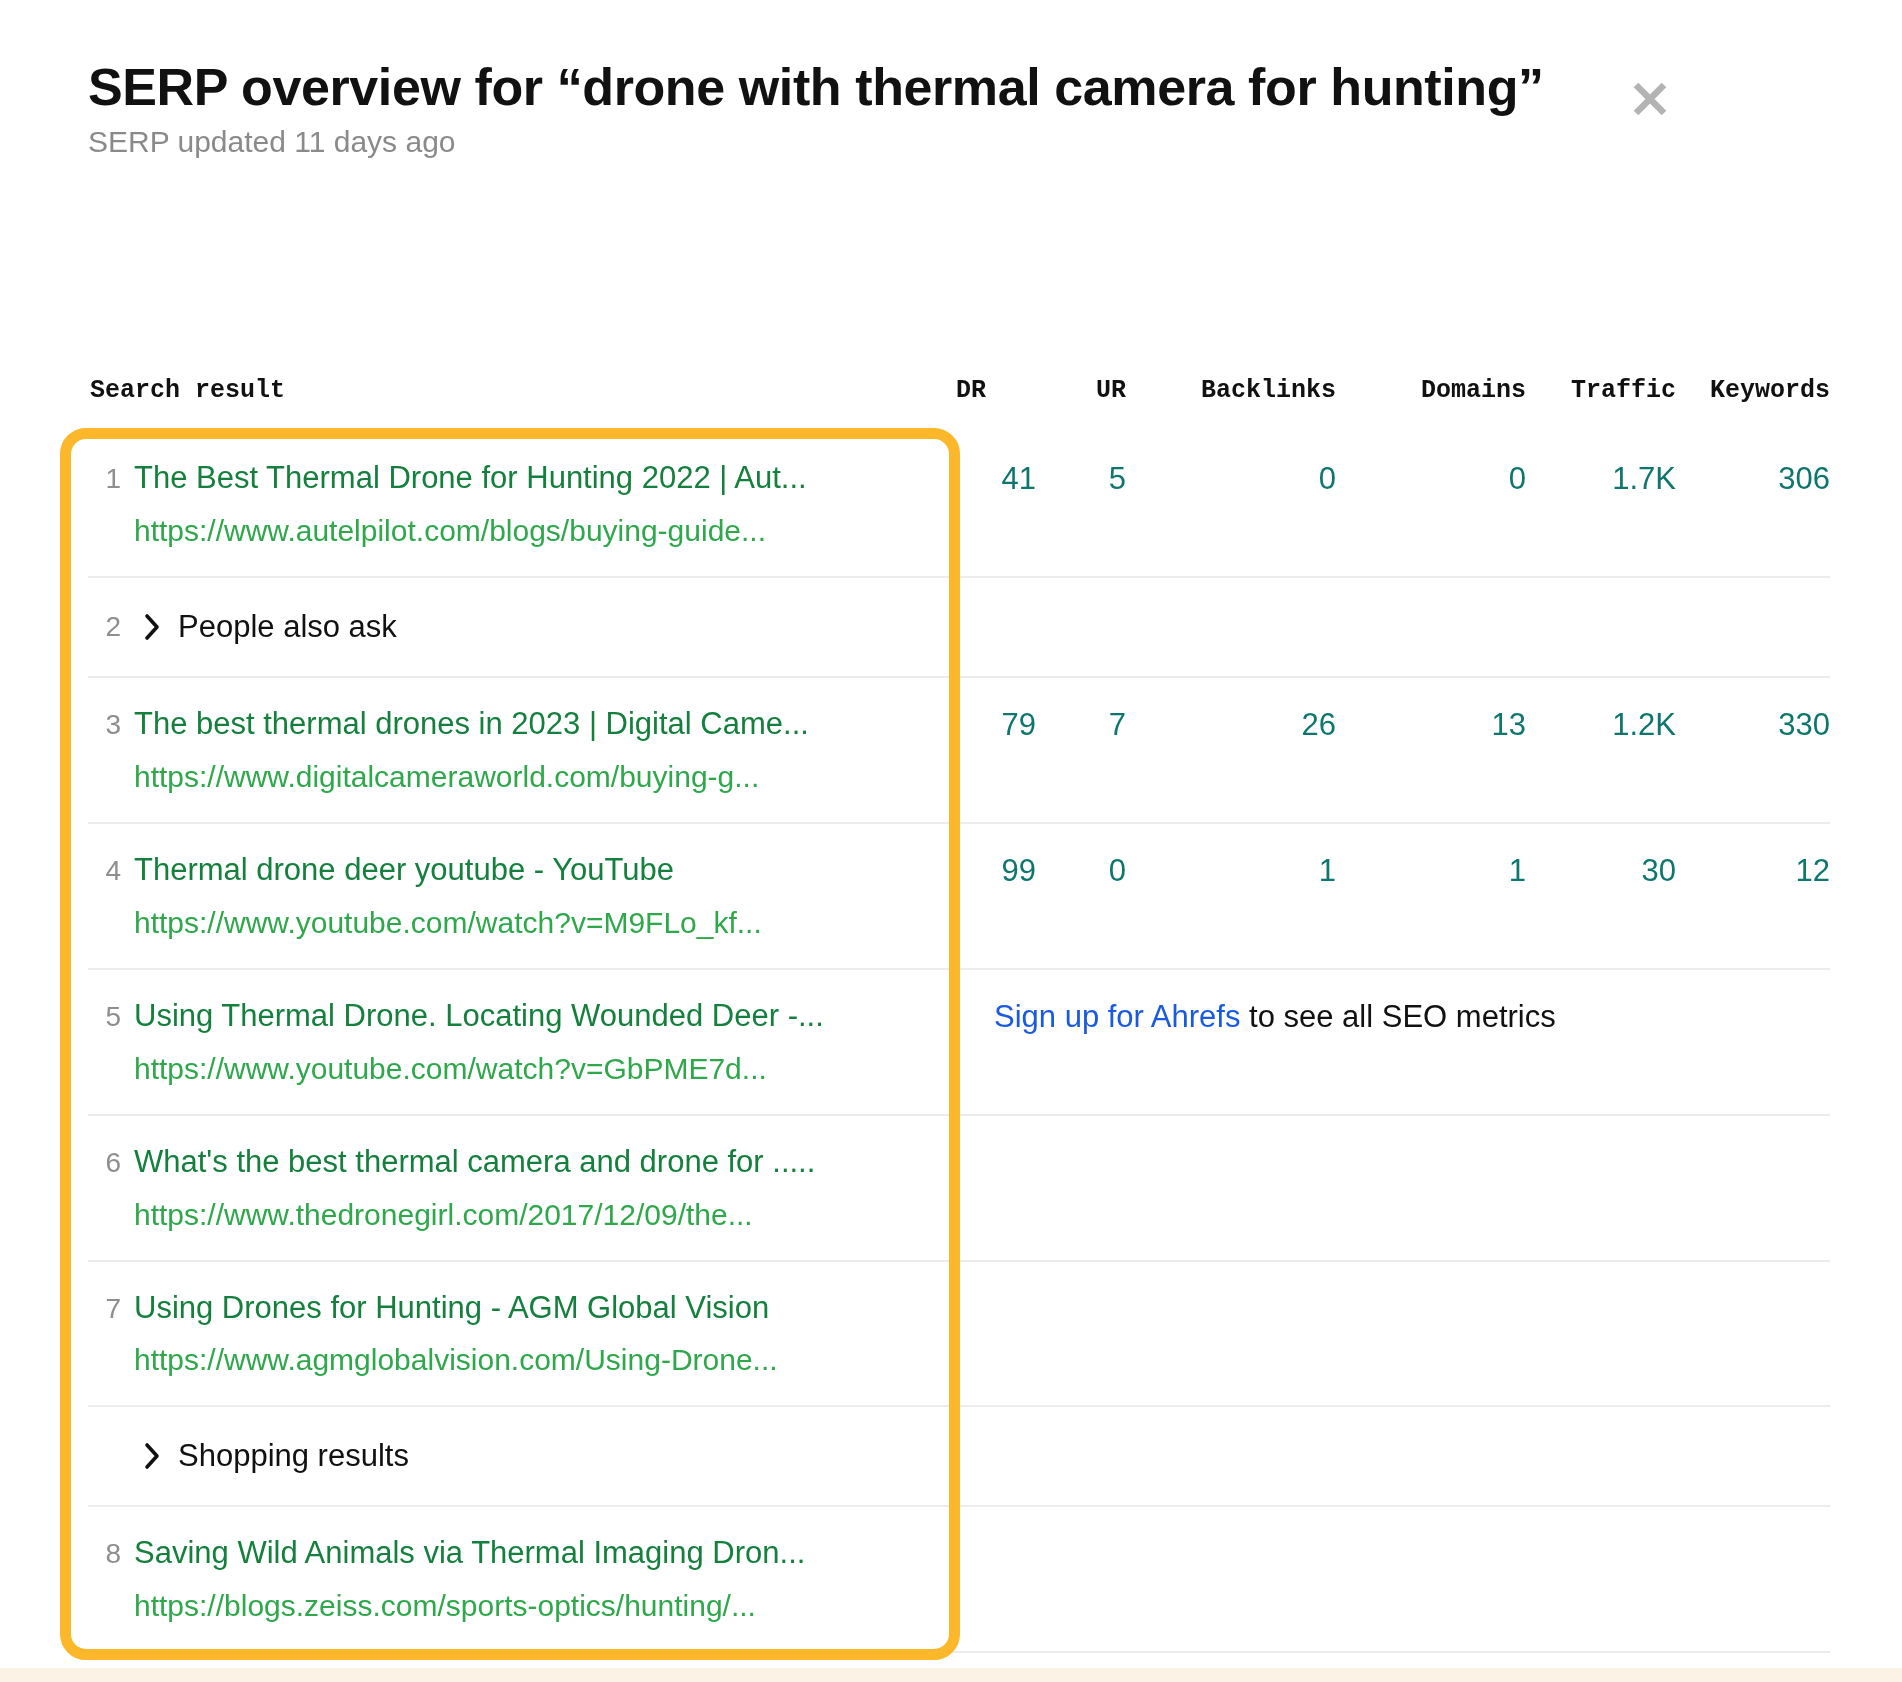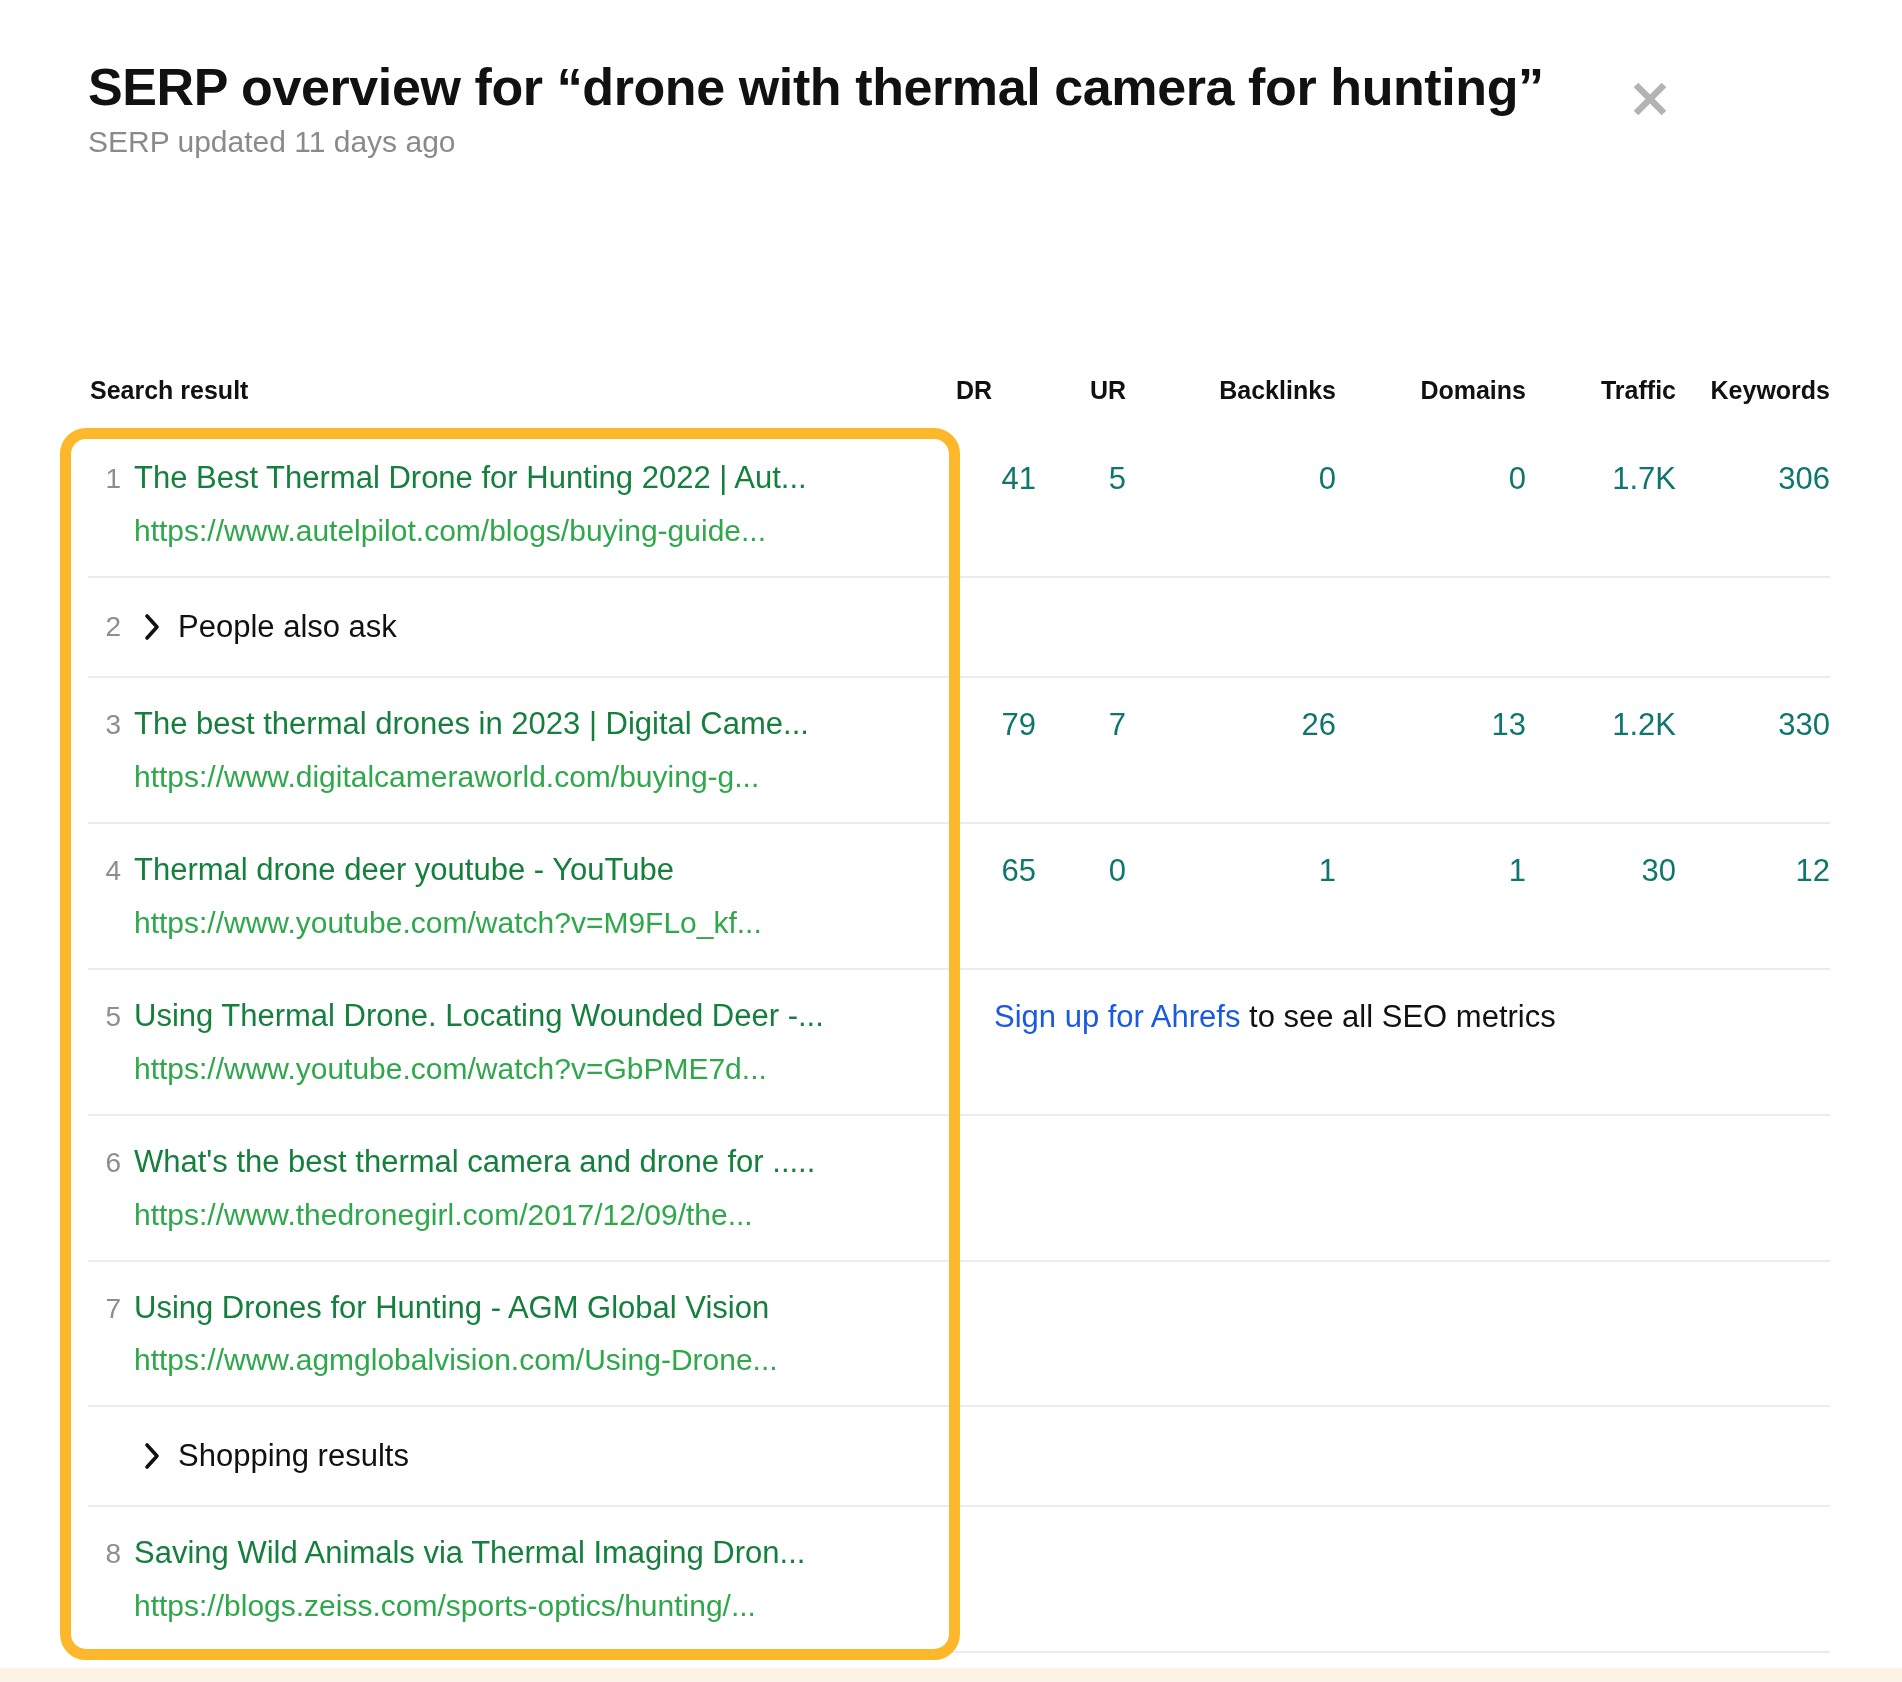--- a/index.html
+++ b/index.html
@@ -66,20 +66,21 @@
     left: 88px;
     top: 376px;
     width: 1742px;
   }
 
   .thead {
     display: flex;
     align-items: flex-start;
     height: 56px;
     padding-bottom: 10px;
+    font-family: Liberation Mono, monospace;
   }
 
   .th {
     font-size: 25px;
     font-weight: 700;
     color: #111111;
     white-space: nowrap;
   }
 
   .th.search-result { width: 868px; text-align: left; padding-left: 2px; }
@@ -306,21 +307,21 @@
           <div class="metric keywords">330</div>
         </div>
         <div class="row">
           <div class="cell-result">
             <div class="result-line">
               <span class="rank">4</span>
               <span class="result-title">Thermal drone deer youtube - YouTube</span>
             </div>
             <div class="result-url">https://www.youtube.com/watch?v=M9FLo_kf...</div>
           </div>
-          <div class="metric dr">65</div>
+          <div class="metric dr">99</div>
           <div class="metric ur">0</div>
           <div class="metric backlinks">1</div>
           <div class="metric domains">1</div>
           <div class="metric traffic">30</div>
           <div class="metric keywords">12</div>
         </div>
         <div class="row">
           <div class="cell-result">
             <div class="result-line">
               <span class="rank">5</span>

